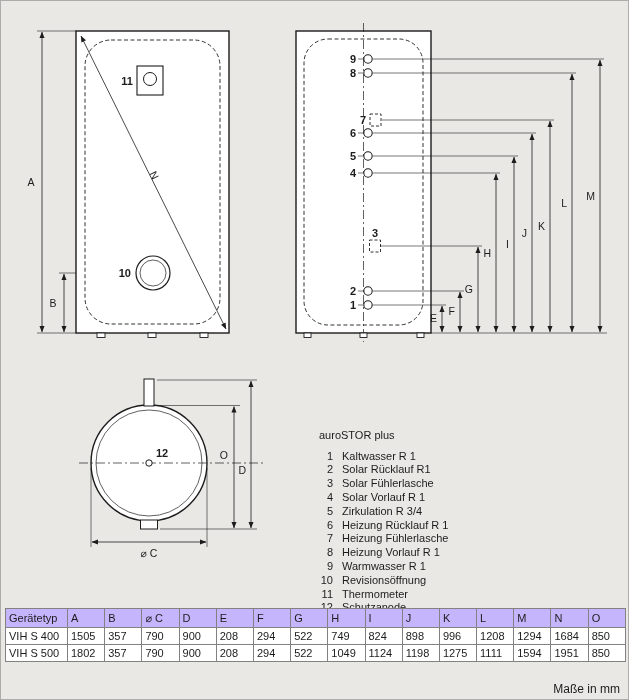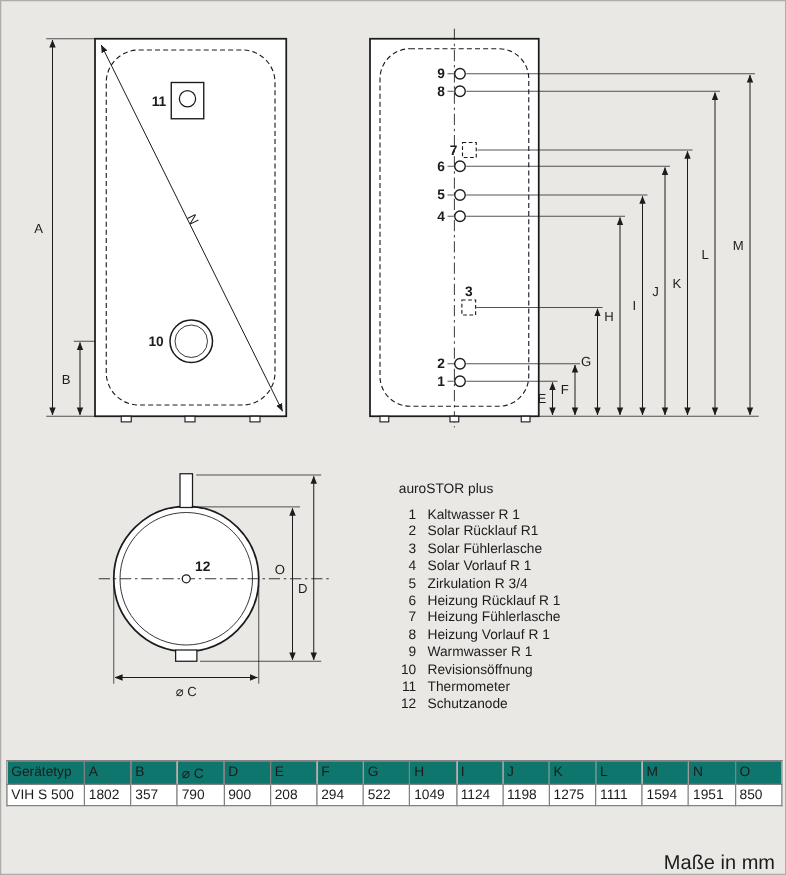--- a/index.html
+++ b/index.html
@@ -6,34 +6,34 @@
   html,body { width:629px; }
   body { font-family:"Liberation Sans", sans-serif; background:#e9e8e5; }
   .page { position:relative; width:629px; height:700px; background:#e9e8e5;
           border:1px solid #adacaa; overflow:hidden; color:#1c1c1c; }
   .diagram-svg { position:absolute; left:0; top:0; }
   svg text { font-family:"Liberation Sans", sans-serif; fill:#1c1c1c; }
   .dim-label { font-size:10.5px; }
   .item-num  { font-size:11px; font-weight:bold; }
 
   .legend { position:absolute; left:318px; top:384px; font-size:11px; line-height:13.6px; }
-  .legend-title { white-space:nowrap; }
+  .legend-title { white-space:nowrap;margin-top:44px; }
   .legend-items { margin-top:7px; }
   .legend-item { display:flex; line-height:13.8px; white-space:nowrap; }
   .legend-item .num { width:14px; text-align:right; flex:none; }
   .legend-item .lbl { margin-left:9px;text-align:right; }
 
   .table-wrap { position:absolute; left:4px; top:607px; width:621px; }
   table { border-collapse:collapse; table-layout:fixed; width:100%; font-size:11px; }
   th,td { border:1px solid #828282; padding:1px 3px; text-align:left;
           font-weight:normal; height:17px; overflow:hidden; white-space:nowrap; }
-  th { background:#0f766e; height:19px; }
+  th { background:#c4b5fd; height:19px; }
   td { background:#ffffff; }
   col.c0 { width:62px; }
-  .units { position:absolute; right:8px; top:681px; font-size:16px; }
+  .units { position:absolute; right:8px; top:681px; font-size:12px; }
 </style>
 </head>
 <body>
 
 <div class="page">
 
   <svg class="diagram-svg" width="629" height="600" viewBox="0 0 629 600">
     <defs>
       <marker id="ah" viewBox="0 0 10 10" refX="9.5" refY="5" markerWidth="8" markerHeight="8" orient="auto-start-reverse">
         <path d="M0,1 L10,5 L0,9 z" fill="#1c1c1c"></path>
@@ -244,20 +244,38 @@
           <th>J</th>
           <th>K</th>
           <th>L</th>
           <th>M</th>
           <th>N</th>
           <th>O</th>
         </tr>
       </thead>
       <tbody>
         <tr>
+          <td>VIH S 400</td>
+          <td>1505</td>
+          <td>357</td>
+          <td>790</td>
+          <td>900</td>
+          <td>208</td>
+          <td>294</td>
+          <td>522</td>
+          <td>749</td>
+          <td>824</td>
+          <td>898</td>
+          <td>996</td>
+          <td>1208</td>
+          <td>1294</td>
+          <td>1684</td>
+          <td>850</td>
+        </tr>
+        <tr>
           <td>VIH S 500</td>
           <td>1802</td>
           <td>357</td>
           <td>790</td>
           <td>900</td>
           <td>208</td>
           <td>294</td>
           <td>522</td>
           <td>1049</td>
           <td>1124</td>

